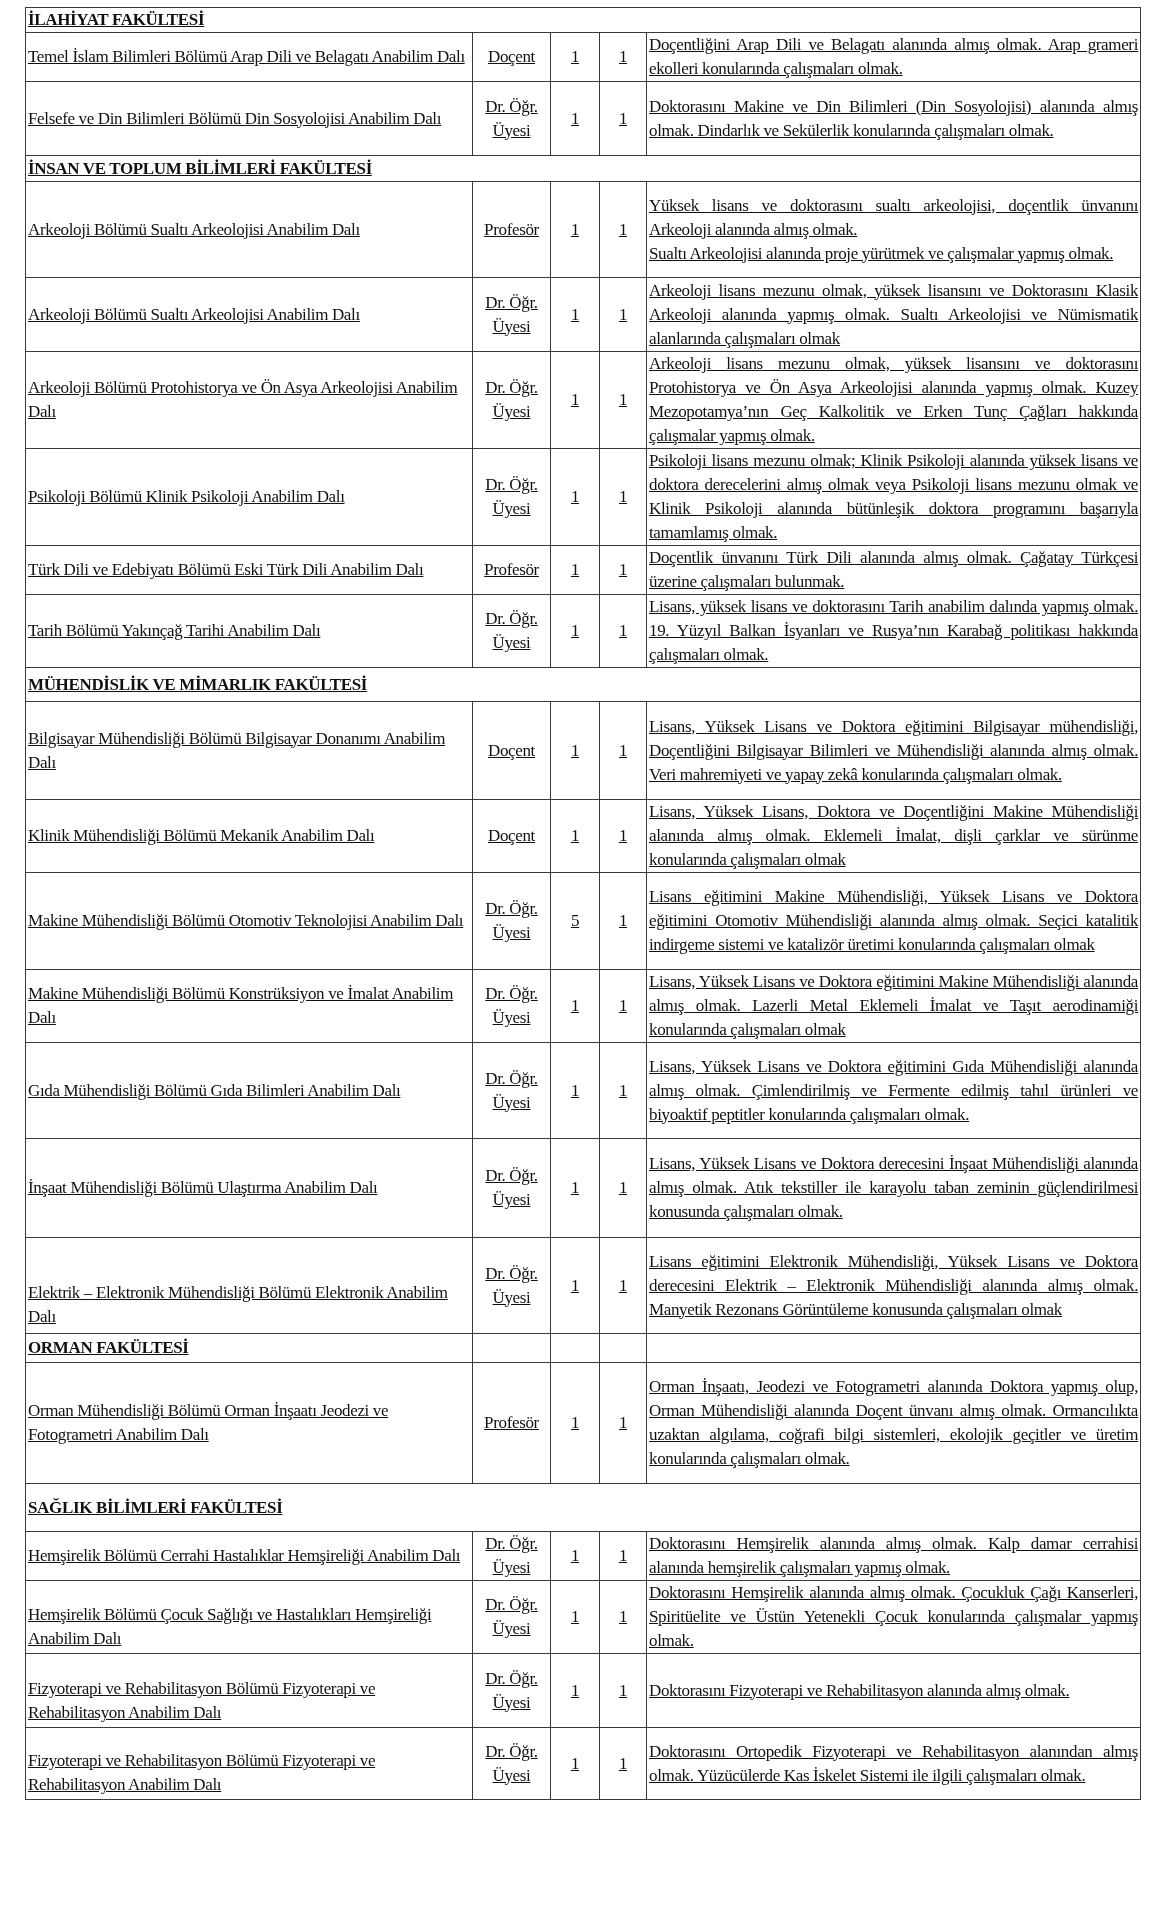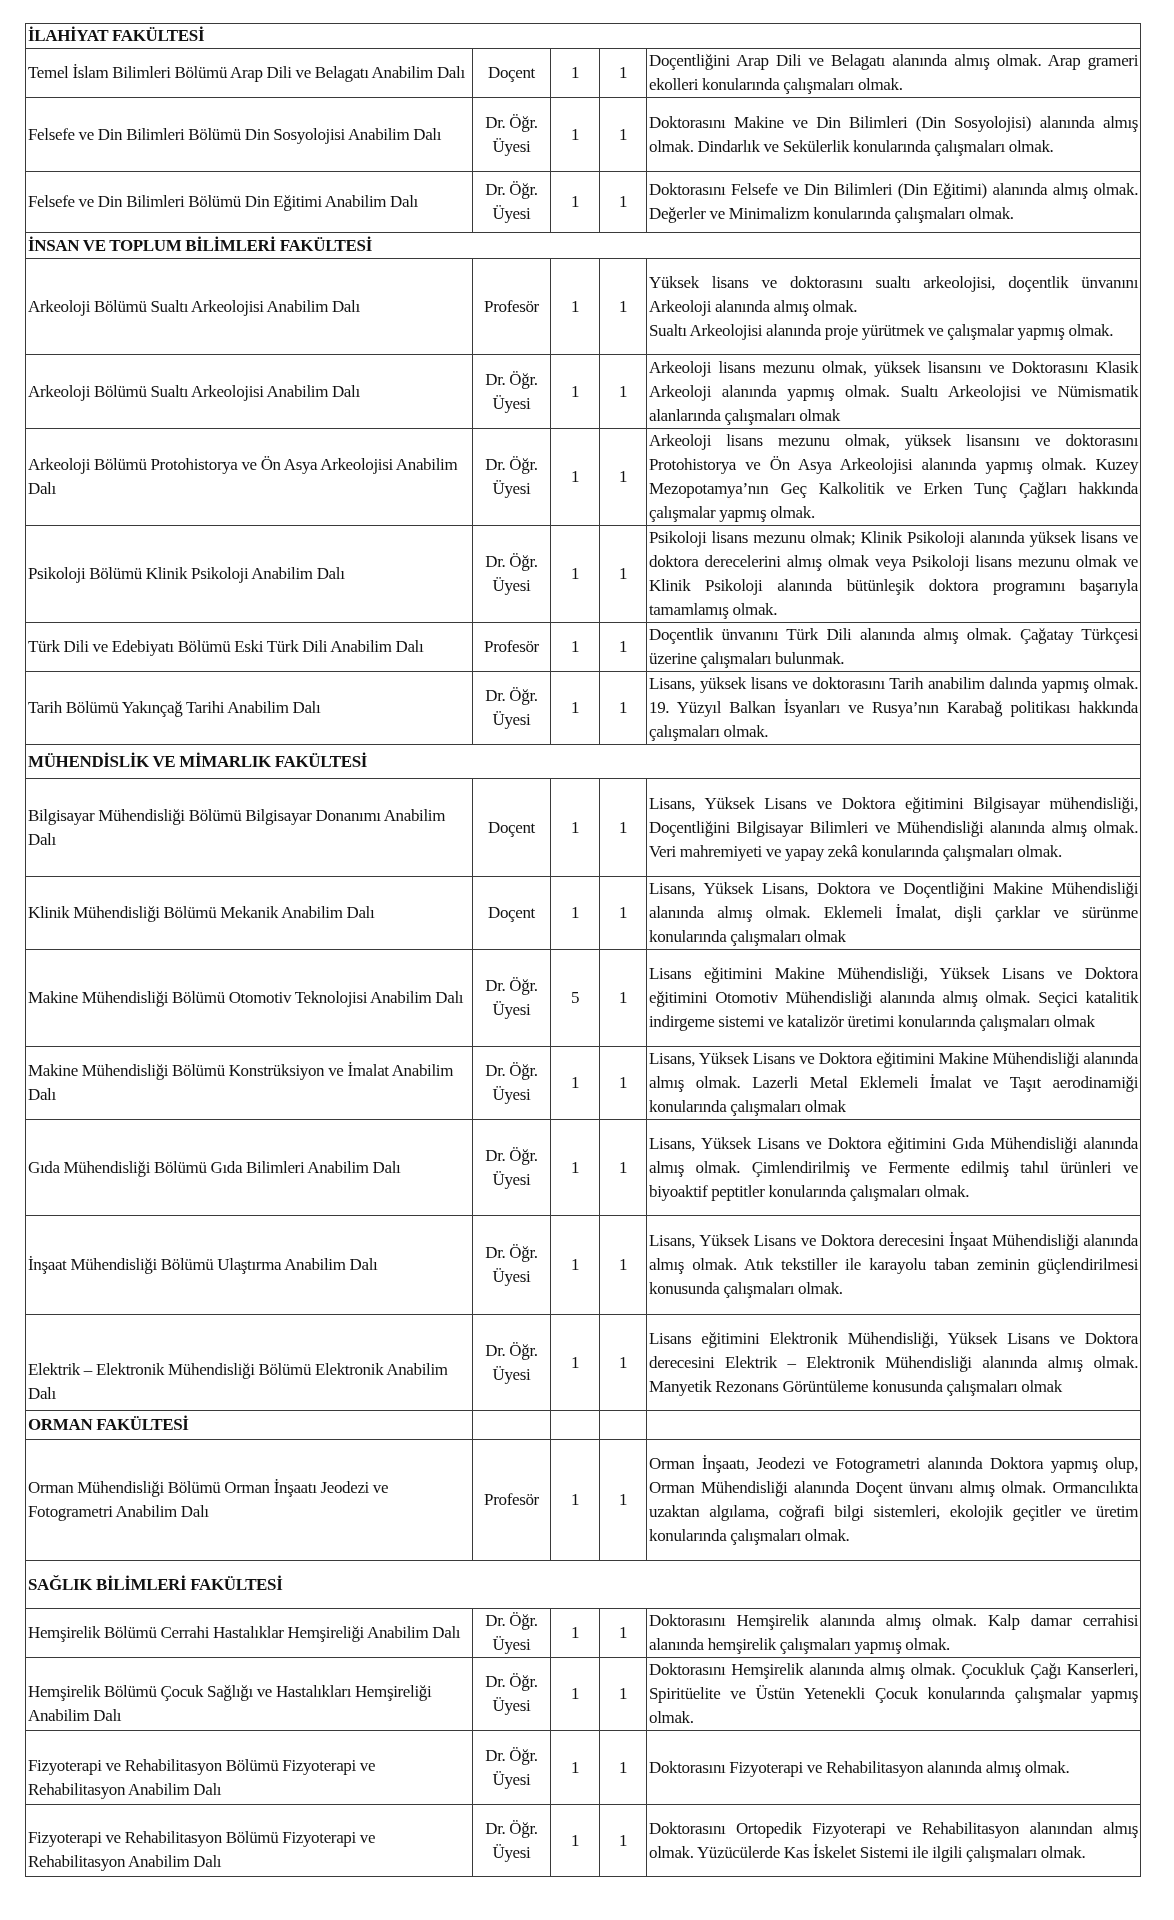--- a/index.html
+++ b/index.html
@@ -1,19 +1,19 @@
 <!DOCTYPE html>
 <html><head>
 <meta charset="utf-8">
 <style>
   html, body { margin:0; padding:0; background:#ffffff; }
   body { width:1174px; height:1920px; position:relative; overflow:hidden;
          font-family:"Liberation Serif", "DejaVu Serif", serif; color:#111; }
-  table.grid { position:absolute; left:25px; top:23px; width:1115px;
-               border-collapse:collapse; table-layout:fixed; }
+  table.grid { position:absolute; left:25px; top:7px; width:1115px;
+               border-collapse:collapse; table-layout:fixed;text-decoration:underline; }
   table.grid td { border:1.5px solid #3a3a3a; padding:0 2px; vertical-align:middle;
                   font-size:17px; line-height:24px; letter-spacing:-0.35px; }
   col.c-dept { width:447px; }
   col.c-title { width:78px; }
   col.c-n1 { width:49px; }
   col.c-n2 { width:47px; }
   col.c-desc { width:494px; }
   td.fac { font-weight:bold; font-size:17px; letter-spacing:-0.2px; vertical-align:bottom; padding-bottom:1px; }
   td.title, td.num { text-align:center; }
   td.desc { text-align:justify; text-align-last:left; line-height:24px; vertical-align:top; }
@@ -43,27 +43,20 @@
       <td class="num">1</td>
       <td class="desc mid">Doçentliğini Arap Dili ve Belagatı alanında almış olmak. Arap grameri ekolleri konularında çalışmaları olmak.</td>
     </tr>
     <tr style="height:74px">
       <td class="dept">Felsefe ve Din Bilimleri Bölümü Din Sosyolojisi Anabilim Dalı</td>
       <td class="title">Dr. Öğr. Üyesi</td>
       <td class="num">1</td>
       <td class="num">1</td>
       <td class="desc">Doktorasını Makine ve Din Bilimleri (Din Sosyolojisi) alanında almış olmak. Dindarlık ve Sekülerlik konularında çalışmaları olmak.</td>
     </tr>
-    <tr style="height:61px">
-      <td class="dept">Felsefe ve Din Bilimleri Bölümü Din Eğitimi Anabilim Dalı</td>
-      <td class="title">Dr. Öğr. Üyesi</td>
-      <td class="num">1</td>
-      <td class="num">1</td>
-      <td class="desc">Doktorasını Felsefe ve Din Bilimleri (Din Eğitimi) alanında almış olmak. Değerler ve Minimalizm konularında çalışmaları olmak.</td>
-    </tr>
 
     <tr style="height:26px">
       <td colspan="5" class="fac">İNSAN VE TOPLUM BİLİMLERİ FAKÜLTESİ</td>
     </tr>
     <tr style="height:96px">
       <td class="dept">Arkeoloji Bölümü Sualtı Arkeolojisi Anabilim Dalı</td>
       <td class="title">Profesör</td>
       <td class="num">1</td>
       <td class="num">1</td>
       <td class="desc" style="white-space:pre-line">Yüksek lisans ve doktorasını sualtı arkeolojisi, doçentlik ünvanını Arkeoloji alanında almış olmak.

